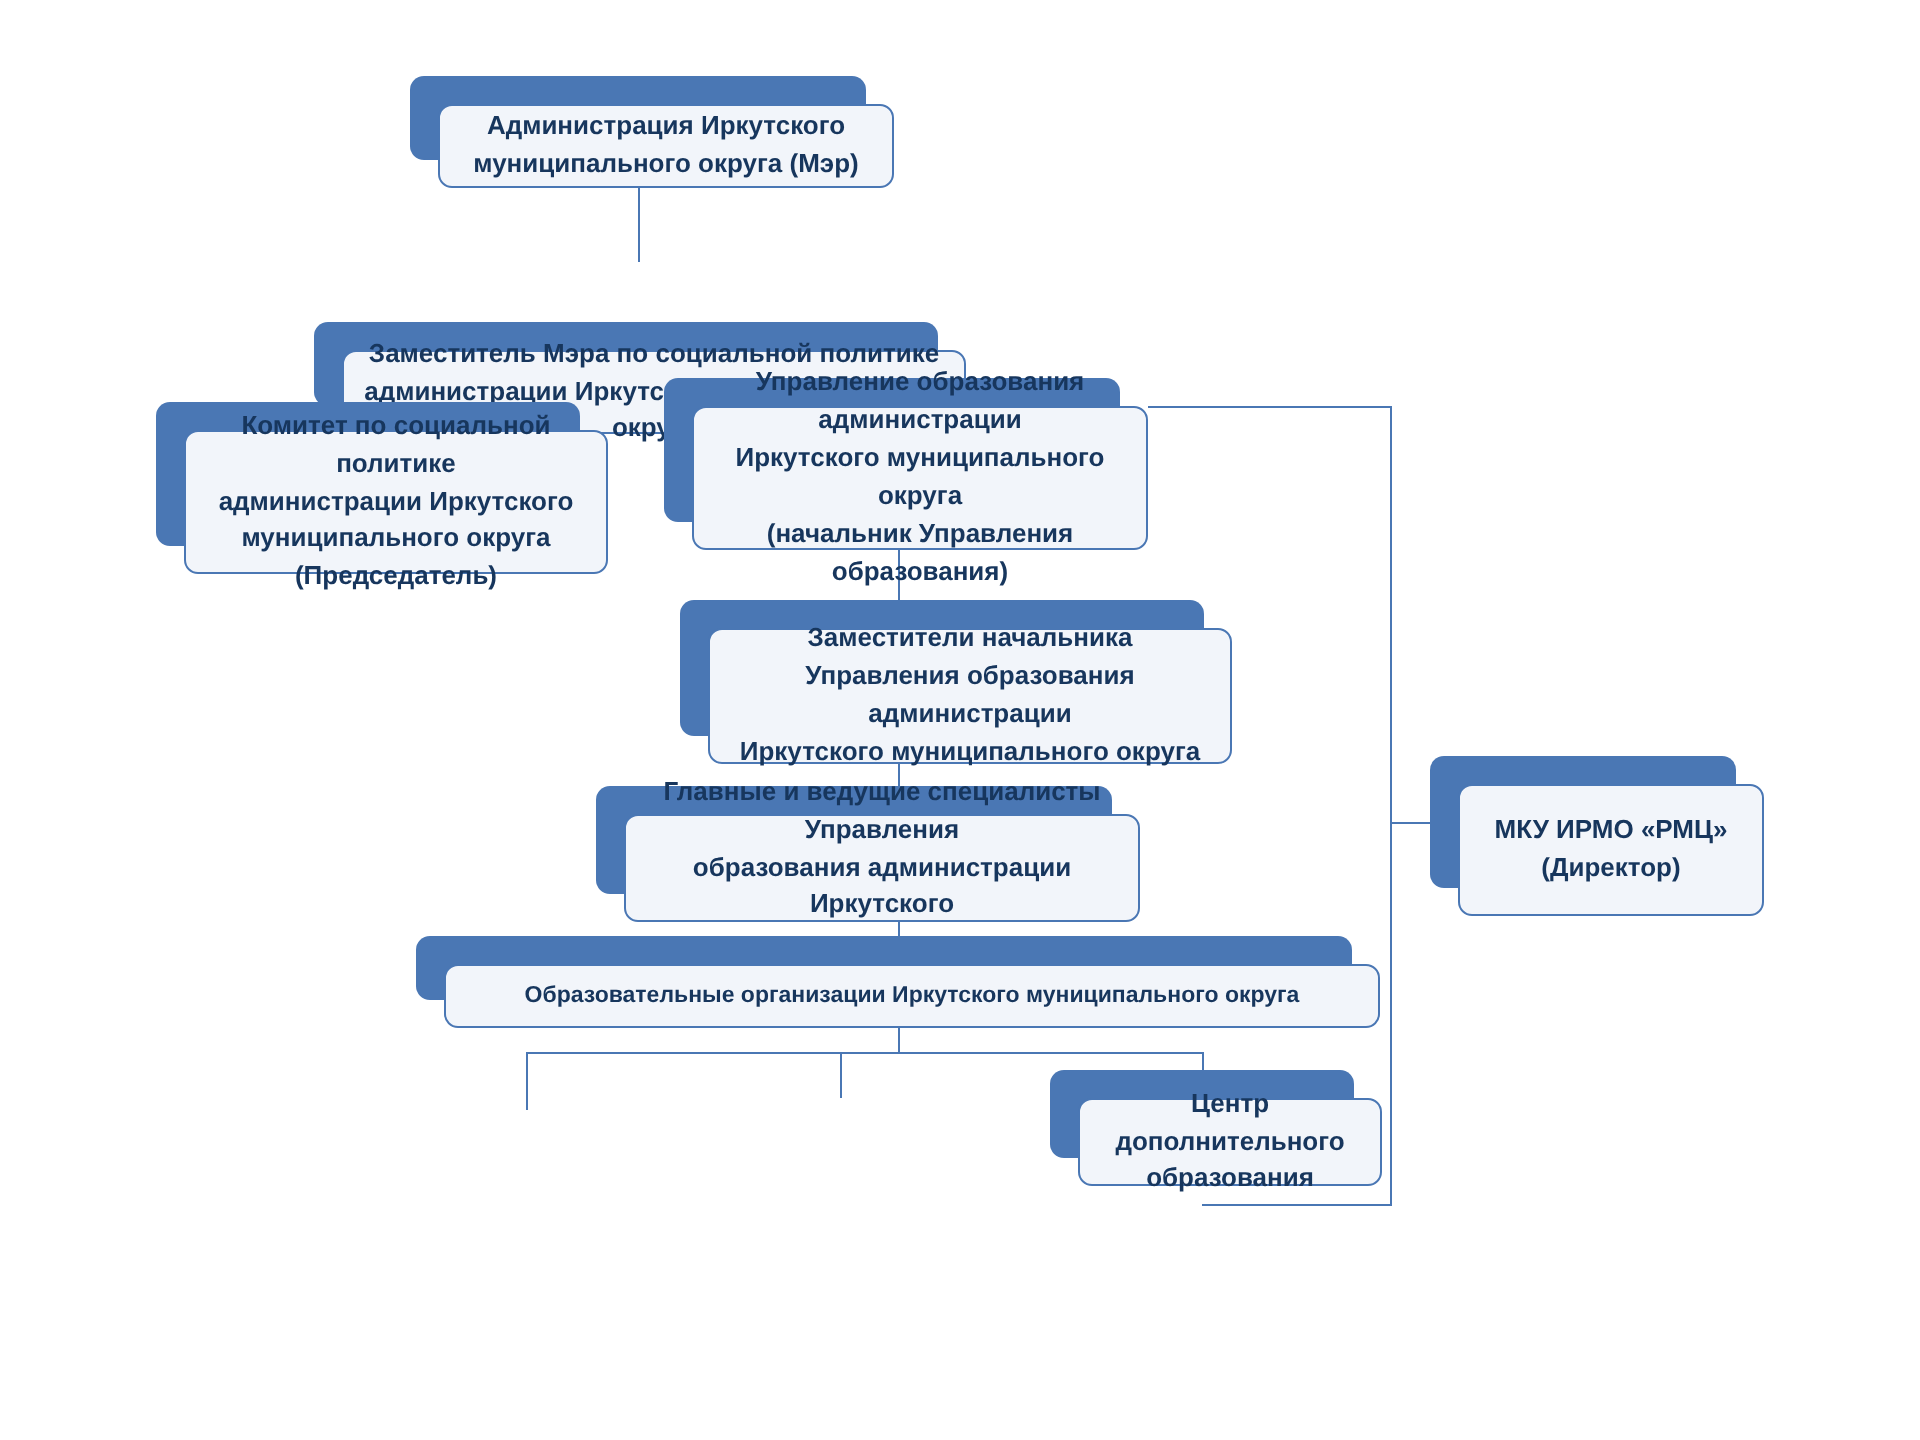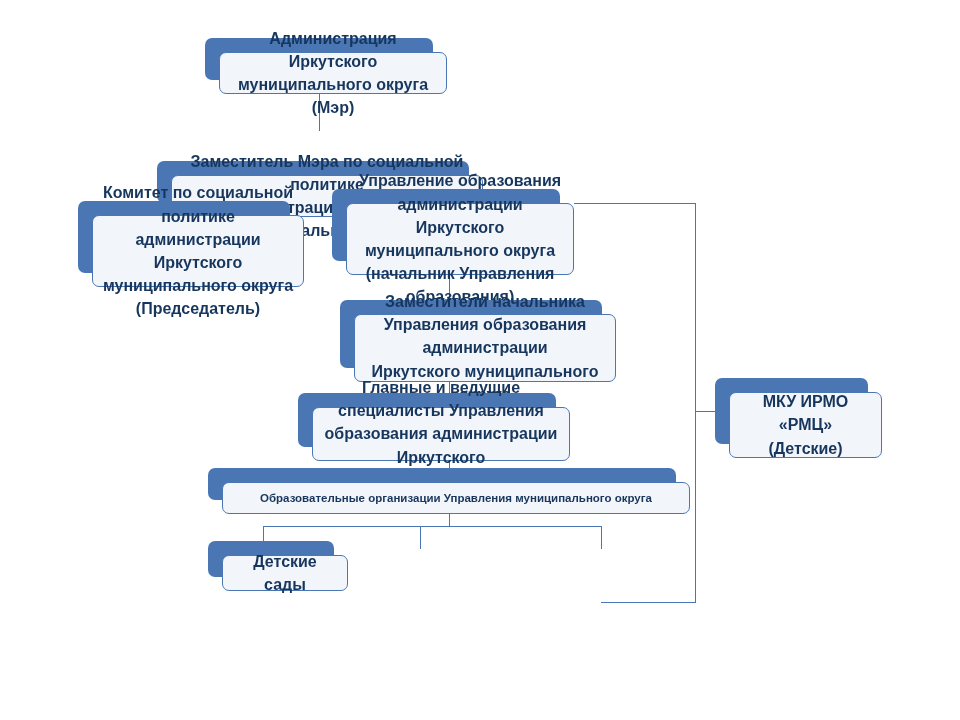--- a/index.html
+++ b/index.html
@@ -38,21 +38,21 @@
     background: #f2f5fa;
     border: 1.5px solid #4a77b4;
     border-radius: 7px;
     display: flex;
     align-items: center;
     justify-content: center;
     text-align: center;
     padding: 4px 8px;
   }
   .node .label {
-    font-size: 16px;
+    font-size: 13px;
     font-weight: bold;
     color: #17365d;
     line-height: 1.45;
     white-space: pre-line;
   }
   .node.wide .label { font-size: 11.5px; }
 
   
   .line {
     position: absolute;
@@ -122,21 +122,21 @@
       <div class="label">Управление образования администрации
 Иркутского муниципального округа
 (начальник Управления образования)</div>
     </div>
   </div>
 
   <div class="node" style="left:715px; top:378px; width:153px; height:66px;">
     <div class="shadow"></div>
     <div class="card">
       <div class="label">МКУ ИРМО «РМЦ»
-(Детские)</div>
+(Директор)</div>
     </div>
   </div>
 
   <div class="node" style="left:312px; top:300px; width:262px; height:68px;margin-left:28px;">
     <div class="shadow"></div>
     <div class="card">
       <div class="label">Заместители начальника
 Управления образования  администрации
 Иркутского муниципального округа</div>
     </div>
@@ -147,26 +147,27 @@
     <div class="card">
       <div class="label">Главные и ведущие специалисты Управления
 образования  администрации Иркутского
 муниципального округа</div>
     </div>
   </div>
 
   <div class="node wide" style="left:208px; top:468px; width:468px; height:32px;">
     <div class="shadow"></div>
     <div class="card">
-      <div class="label">Образовательные организации Управления  муниципального округа</div>
-    </div>
-  </div>
-
-  <div class="node" style="left:208px; top:541px; width:126px; height:36px;">
-    <div class="shadow"></div>
-    <div class="card">
-      <div class="label">Детские сады</div>
+      <div class="label">Образовательные организации Иркутского  муниципального округа</div>
     </div>
   </div>
 
 
 
+  <div class="node" style="left:525px; top:535px; width:152px; height:44px;">
+    <div class="shadow"></div>
+    <div class="card">
+      <div class="label">Центр дополнительного
+образования</div>
+    </div>
+  </div>
+
 </div>
 
 </body></html>

